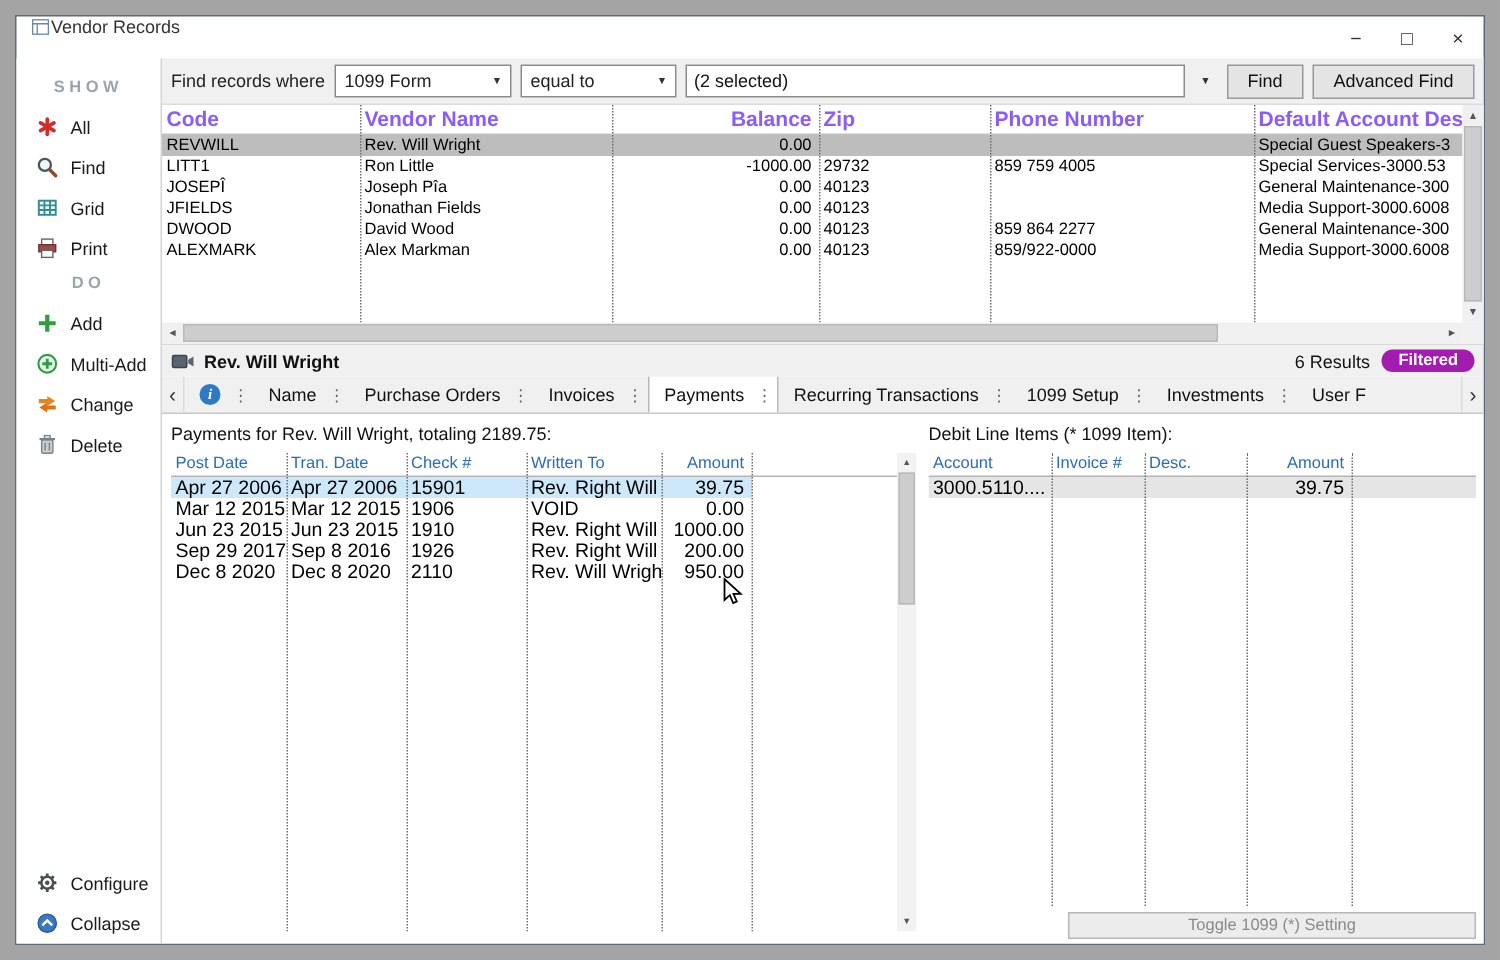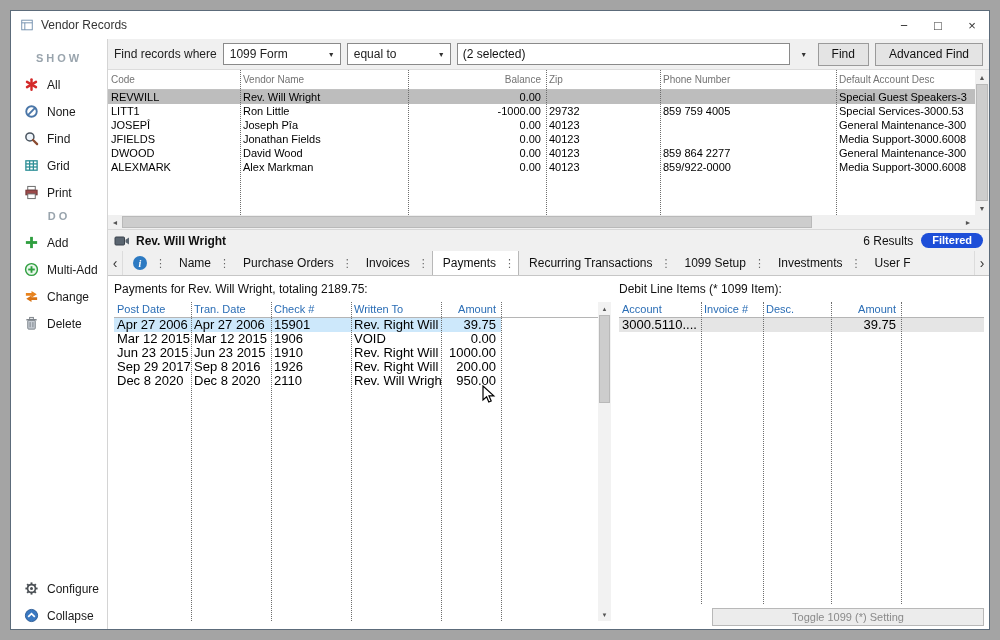--- a/index.html
+++ b/index.html
@@ -1,19 +1,19 @@
 <!DOCTYPE html>
 <html><head>
 <meta charset="utf-8">
 <style>
   *{margin:0;padding:0;box-sizing:border-box}
   html,body{width:1000px;height:640px}
   body{font-family:"Liberation Sans","DejaVu Sans",sans-serif;background:#a4a4a4;position:relative;overflow:hidden}
   .window{position:absolute;left:10px;top:10px;width:980px;height:620px;background:#fff;border:1px solid #5c6b7a;display:flex;flex-direction:column}
-  .titlebar{flex:0 0 28px;display:flex;align-items:center;padding-left:9px;gap:7px;font-size:12px;color:#333}
+  .titlebar{flex:0 0 28px;display:flex;align-items:flex-start;padding-left:9px;font-size:12px;color:#333}
   .title-icon svg{width:14px;height:14px;display:block}
   .win-controls{margin-left:auto;display:flex;height:100%}
   .win-btn{width:34px;display:flex;align-items:center;justify-content:center;font-size:13px;color:#333;cursor:default}
   .main{flex:1;display:flex;min-height:0}
   
   .sidebar{flex:0 0 97px;border-right:1px solid #d4d4d4;display:flex;flex-direction:column;padding-top:9px;background:#fff}
   .side-header{text-align:center;color:#99a4ad;font-weight:bold;font-size:11px;letter-spacing:3px;height:23px;line-height:20px}
   .side-item{height:27px;display:flex;align-items:center;gap:8px;padding-left:13px;font-size:12px;color:#1a1a1a;cursor:default}
   .side-item svg{width:15px;height:15px;flex:0 0 15px}
   .side-spacer{flex:1}
@@ -24,41 +24,41 @@
   .combo .arrow{margin-left:auto;width:17px;text-align:center;font-size:7px;color:#333}
   .combo-field{width:118px}
   .combo-op{width:104px}
   .find-input{flex:1;height:22px;border:1px solid #8a8a8a;font-size:12px;padding:0 5px;font-family:inherit;background:#fff;min-width:0;color:#111}
   .drop-btn{width:16px;font-size:7px;color:#333;text-align:center;cursor:default}
   .btn{height:23px;background:#e4e4e4;border:1px solid #9a9a9a;font-size:12px;padding:0 13px;display:flex;align-items:center;color:#111;white-space:nowrap;cursor:default}
   
   .vendor-area{flex:0 0 159px;position:relative;background:#fff}
   .vendor-grid{position:absolute;left:0;top:0;right:14px;bottom:14px;overflow:hidden}
   .vhead{height:20px;display:flex;border-bottom:1px solid #c2c2c2;position:relative;z-index:2}
-  .vhead .hc{font-size:10px;font-weight:normal;color:#737373;line-height:19px;padding-left:3px;white-space:nowrap;overflow:hidden}
+  .vhead .hc{font-size:14px;font-weight:bold;color:#8b5cf6;line-height:19px;padding-left:3px;white-space:nowrap;overflow:hidden}
   .vrow{height:14px;display:flex;font-size:11px;line-height:14px;color:#000;position:relative;z-index:2}
   .cell{padding-left:3px;white-space:nowrap;overflow:hidden}
   .num{text-align:right;padding-right:5px;padding-left:0}
   .vc1{width:132px}.vc2{width:168px}.vc3{width:138px}.vc4{width:114px}.vc5{width:176px}.vc6{flex:1}
   .vrow.sel{background:#bdbdbd}
   .vline{position:absolute;top:0;bottom:0;width:0;border-left:1px dotted #6e6e6e;z-index:3}
   
   .sb-v{position:absolute;top:0;bottom:14px;right:0;width:14px;background:#f0f0f0;display:flex;flex-direction:column;align-items:center;font-size:7px;color:#555}
   .sb-arrow{height:14px;width:14px;display:flex;align-items:center;justify-content:center;flex:0 0 14px}
   .sb-v .thumb{flex:1;width:12px;background:#cdcdcd;border:1px solid #b9b9b9}
   .sb-h{position:absolute;left:0;right:14px;bottom:0;height:14px;background:#f0f0f0;display:flex;align-items:center;font-size:7px;color:#555}
   .sb-h .thumb{height:12px;background:#cdcdcd;border:1px solid #b9b9b9;flex:0 0 690px}
   .sb-fill{flex:1}
   .sb-corner{position:absolute;right:0;bottom:0;width:14px;height:14px;background:#f0f0f0}
   
   .statusbar{flex:0 0 22px;background:#f0f0f0;border-top:1px solid #d8d8d8;display:flex;align-items:center;padding:0 6px;font-size:12px;gap:6px;color:#111}
   .statusbar .rec-icon svg{width:16px;height:13px;display:block}
   .statusbar .name{font-weight:bold}
   .status-right{margin-left:auto;display:flex;align-items:center;gap:8px}
-  .badge{background:#1d4ed8;color:#fff;font-size:11px;font-weight:bold;border-radius:9px;padding:2px 11px;line-height:1}
+  .badge{background:#a21caf;color:#fff;font-size:11px;font-weight:bold;border-radius:9px;padding:2px 11px;line-height:1}
   
   .tabbar{flex:0 0 25px;background:#f0f0f0;display:flex;align-items:stretch;border-bottom:1px solid #c6c6c6;overflow:hidden}
   .tab-nav{width:15px;display:flex;align-items:center;justify-content:center;color:#333;font-size:14px;border-right:1px solid #dcdcdc;cursor:default}
   .tab-nav.right{border-right:none;border-left:1px solid #dcdcdc}
   .tab{display:flex;align-items:center;padding:0 3px 0 10px;font-size:12px;color:#111;white-space:nowrap;cursor:default}
   .tab .dots{color:#666;font-size:11px;margin-left:8px}
   .tab.selected{background:#fff;border-left:1px solid #b8b8b8;border-right:1px solid #b8b8b8}
   .info-circle{width:14px;height:14px;border-radius:50%;background:#2d7ac2;color:#fff;font-size:10px;font-weight:bold;display:flex;align-items:center;justify-content:center;font-family:"Liberation Serif",serif;font-style:italic}
   .tab-spacer{flex:1}
   
@@ -113,27 +113,20 @@
             <g stroke="#d42a2a" stroke-width="2.6" stroke-linecap="round">
               <line x1="8" y1="2.5" x2="8" y2="13.5"></line>
               <line x1="3.2" y1="5.2" x2="12.8" y2="10.8"></line>
               <line x1="12.8" y1="5.2" x2="3.2" y2="10.8"></line>
             </g>
           </svg>
         <span>All</span>
       </div>
       <div class="side-item">
         <svg viewBox="0 0 16 16">
-            <circle cx="8" cy="8" r="5.6" fill="none" stroke="#4a76a8" stroke-width="2"></circle>
-            <line x1="4.2" y1="11.8" x2="11.8" y2="4.2" stroke="#4a76a8" stroke-width="2"></line>
-          </svg>
-        <span>None</span>
-      </div>
-      <div class="side-item">
-        <svg viewBox="0 0 16 16">
             <circle cx="6.3" cy="6.3" r="4.3" fill="#eef4fa" stroke="#4a5560" stroke-width="1.6"></circle>
             <line x1="9.6" y1="9.6" x2="14" y2="14" stroke="#8a4a30" stroke-width="2.4" stroke-linecap="round"></line>
           </svg>
         <span>Find</span>
       </div>
       <div class="side-item">
         <svg viewBox="0 0 16 16">
             <g stroke="#2e8f96" stroke-width="1.4" fill="none">
               <rect x="2" y="3" width="12" height="10"></rect>
               <line x1="2" y1="6.3" x2="14" y2="6.3"></line>

